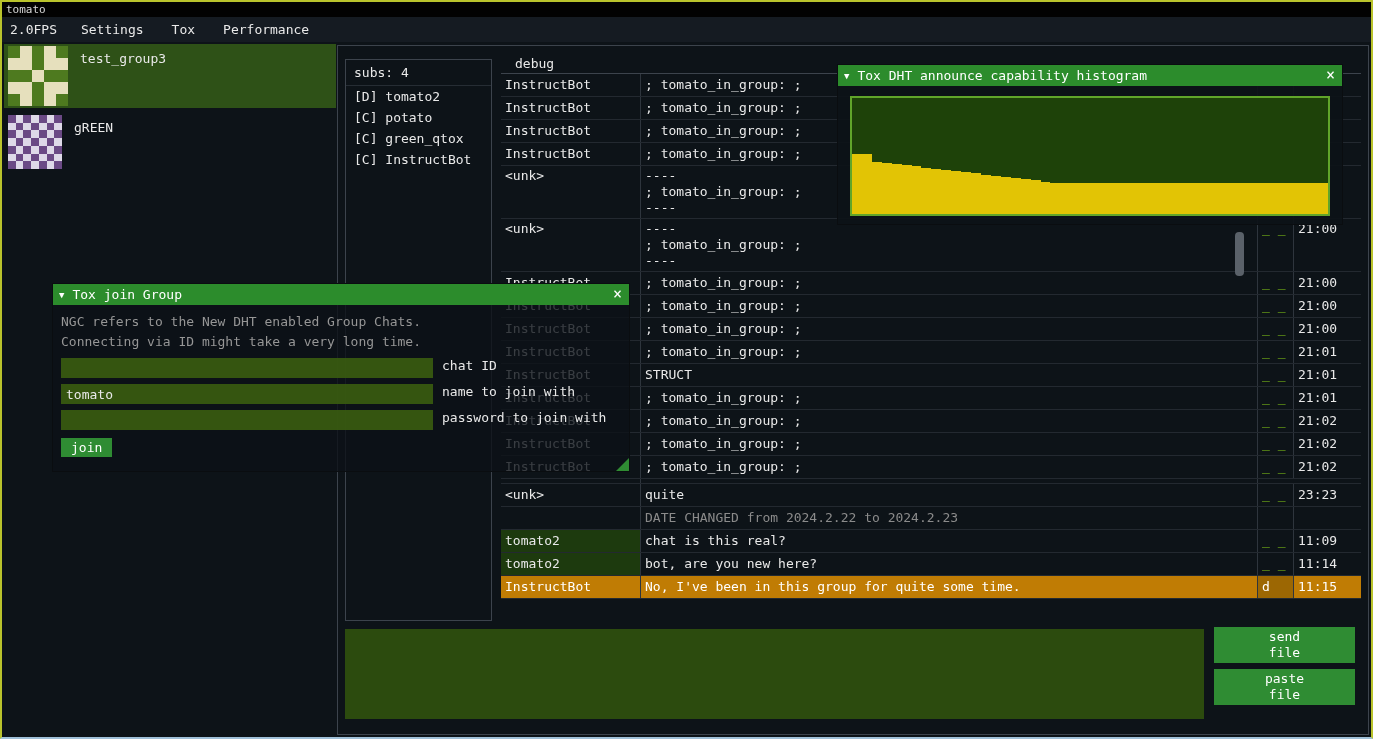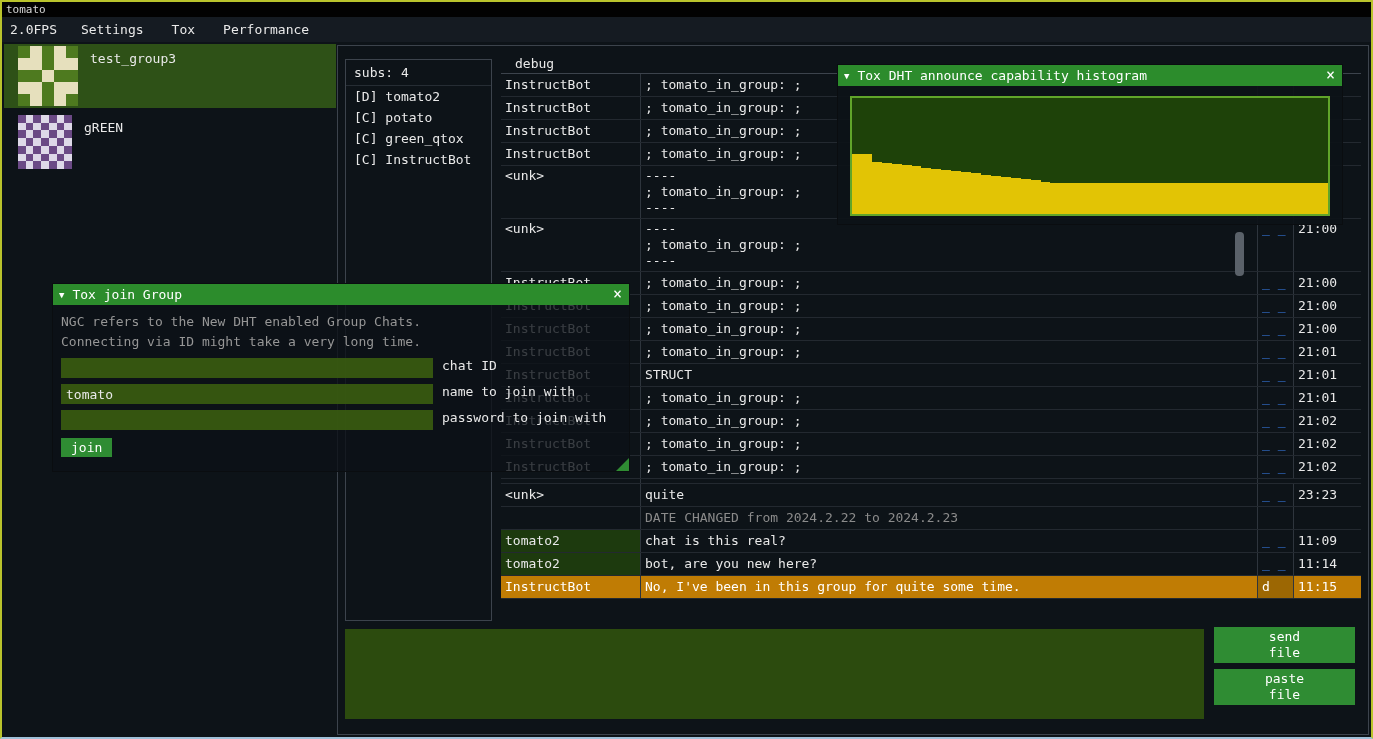--- a/index.html
+++ b/index.html
@@ -14,21 +14,21 @@
     font-size:11px;line-height:15px;padding-left:4px;color:#d8d8d8;}
   
   .menubar{position:absolute;left:0;top:15px;right:0;height:25px;background:#151b22;
     display:flex;align-items:center;}
   .fps{padding:0 10px 0 8px;}
   #menu-items{display:contents;}
   .menu-item{padding:3px 14px;cursor:default;}
   
   .group-list{position:absolute;left:2px;top:42px;width:332px;}
   .group-item{position:relative;display:flex;align-items:flex-start;height:64px;
-    padding:2px 0 0 14px;margin-bottom:5px;box-sizing:border-box;}
+    padding:2px 0 0 4px;margin-bottom:5px;box-sizing:border-box;}
   .group-item.selected{background:#2e5117;}
   .avatar{width:60px;height:60px;display:grid;flex:none;}
   .group-item:nth-child(2) .avatar{width:54px;height:54px;}
   .group-label{margin-left:12px;margin-top:5px;}
   
   .chat-window{position:absolute;left:335px;top:43px;width:1030px;height:688px;
     border:1px solid #3c434c;box-sizing:content-box;}
   .subs-panel{position:absolute;left:7px;top:13px;width:147px;height:562px;
     border:1px solid #3c434c;box-sizing:border-box;}
   .subs-header{padding:5px 8px 5px;border-bottom:1px solid #262d34;}
@@ -38,21 +38,21 @@
     padding-left:2px;box-sizing:border-box;}
   .tab{padding:2px 12px;}
   
   .messages{position:absolute;left:163px;top:28px;width:860px;height:545px;overflow:hidden;}
   .row{display:grid;grid-template-columns:140px 617px 36px 1fr;
     border-bottom:1px solid #232930;}
   .cell{padding:2px 4px;line-height:18px;overflow:hidden;white-space:nowrap;}
   .multi .msg-cell .line{line-height:16px;}
   .multi .cell{line-height:16px;}
   .name-cell,.msg-cell,.flags-cell{border-right:1px solid #2e353d;}
-  .flags-cell{color:#3b82f6;}
+  .flags-cell{color:#84cc16;}
   .row.date .msg-cell{color:#8b8b8b;}
   .row.self .name-cell{background:#1d3a0e;}
   .row.highlight .cell{background:#c07c04;color:#ffffff;}
   .row.highlight .flags-cell{background:#9c6703;}
   .scroll-thumb{position:absolute;left:734px;top:158px;width:9px;height:44px;
     background:#5a6169;border-radius:4px;}
   
   .composer{position:absolute;left:7px;top:583px;width:859px;height:90px;
     background:#2c4b0e;border:none;resize:none;color:#e9e9e9;
     font-family:"DejaVu Sans Mono",monospace;font-size:13px;padding:4px;box-sizing:border-box;}

